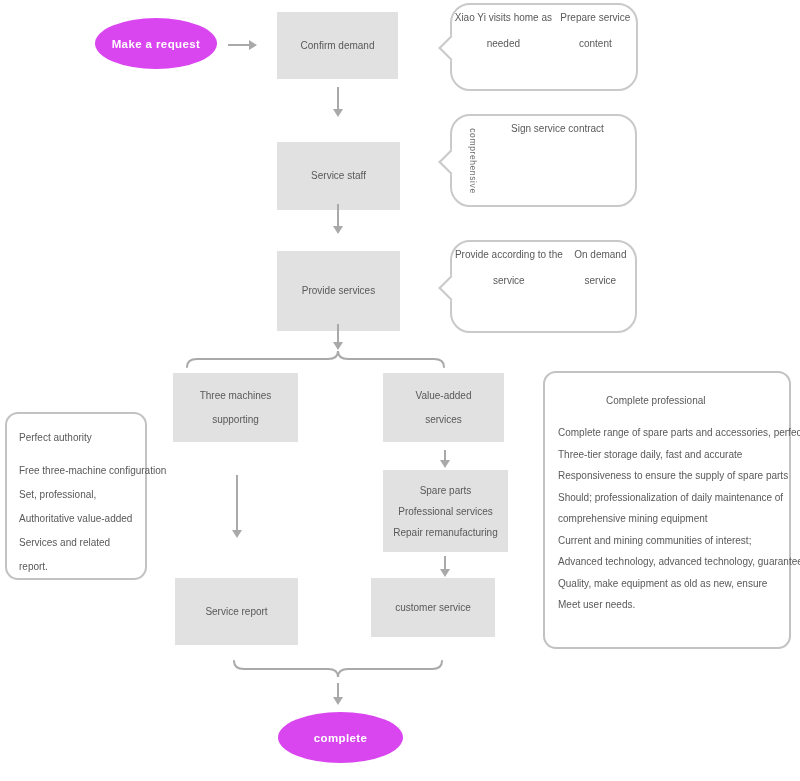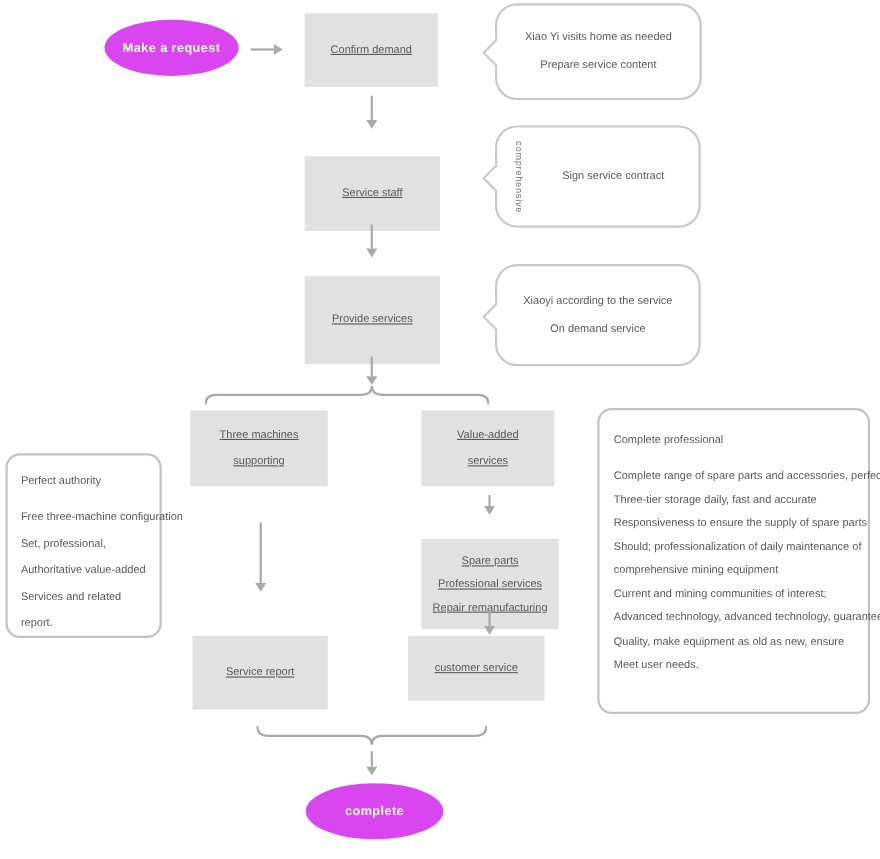--- a/index.html
+++ b/index.html
@@ -14,29 +14,29 @@
   .node {
     position:absolute; background:#d946ef; border-radius:50%;
     display:flex; align-items:center; justify-content:center;
     color:#ffffff; font-weight:bold; font-size:11.5px; letter-spacing:.4px;
   }
 
   
   .box {
     position:absolute; background:#e1e1e1; color:#595959;
     display:flex; flex-direction:column; align-items:center; justify-content:center;
-    text-align:center; font-size:10px;text-decoration:underline;
+    text-align:center; font-size:10px;
   }
   .box .bline { line-height:24px; }
   .box.tri .bline { line-height:21px; }
 
   
   .bubble {
     position:absolute; background:#ffffff; border:2px solid #c9c9c9; border-radius:20px;
-    display:flex; flex-direction:column; align-items:center; justify-content:center;
+    display:flex; flex-direction:row; justify-content:center;
     text-align:center; font-size:10px; color:#595959;
   }
   .bubble .bline { line-height:26px; }
   .bubble::before {
     content:''; position:absolute; left:-10px; top:50%; margin-top:-8px;
     width:16px; height:16px; background:#ffffff;
     border-left:2px solid #c9c9c9; border-bottom:2px solid #c9c9c9;
     transform:rotate(45deg);
   }
   .bubble.shifted { padding-left:28px; }
@@ -49,21 +49,21 @@
   
   .note {
     position:absolute; background:#ffffff; border:2px solid #c2c2c2; border-radius:13px;
     font-size:10px; color:#595959; text-align:left;
   }
   .note .ntitle { font-size:10px; }
   .note.left-note  { padding:18px 10px 0 12px; }
   .note.left-note .ntitle { margin-bottom:16px; }
   .note.left-note .nline { line-height:24px; white-space:nowrap; }
   .note.right-note { padding:22px 10px 0 13px; }
-  .note.right-note .ntitle { margin-bottom:16px; }
+  .note.right-note .ntitle { margin-bottom:16px;margin-left:48px; }
   .note.right-note .nline { line-height:21.5px; white-space:nowrap; }
 
   
   .av { position:absolute; width:2px; background:#a9a9a9; }
   .av::after {
     content:''; position:absolute; bottom:-8px; left:50%; transform:translateX(-50%);
     border-left:5px solid transparent; border-right:5px solid transparent;
     border-top:8px solid #a9a9a9;
   }
   .ah { position:absolute; height:2px; background:#a9a9a9; }
@@ -107,21 +107,21 @@
     <div class="bline">Sign service contract</div>
   </div>
 
   <div class="av" style="left:337px; top:204px; height:22px;"></div>
 
   <div class="box" style="left:277px; top:251px; width:123px; height:80px;">
     <span class="bline">Provide services</span>
   </div>
 
   <div class="bubble" style="left:450px; top:240px; width:187px; height:93px;">
-    <div class="bline">Xiaoyi according to the service</div>
+    <div class="bline">Provide according to the service</div>
     <div class="bline">On demand service</div>
   </div>
 
   <div class="av" style="left:337px; top:324px; height:18px;"></div>
 
   <div class="brace" style="left:186px; top:350px;">
     <svg width="259" height="18" viewBox="0 0 259 18">
       <path d="M 1,17 Q 1,9 11,9 L 142,9 Q 152,9 152,1 Q 152,9 162,9 L 248,9 Q 258,9 258,17" fill="none" stroke="#a9a9a9" stroke-width="2" stroke-linecap="round"></path>
     </svg>
   </div>
@@ -155,21 +155,21 @@
     <div class="nline">Current and mining communities of interest;</div>
     <div class="nline">Advanced technology, advanced technology, guarantee</div>
     <div class="nline">Quality, make equipment as old as new, ensure</div>
     <div class="nline">Meet user needs.</div>
   </div>
 
   <div class="av" style="left:236px; top:475px; height:55px;"></div>
 
   <div class="av" style="left:444px; top:450px; height:10px;"></div>
 
-  <div class="box tri" style="left:383px; top:470px; width:125px; height:82px;margin-top:20px;">
+  <div class="box tri" style="left:383px; top:470px; width:125px; height:82px;">
     <div class="bline">Spare parts</div>
     <div class="bline">Professional services</div>
     <div class="bline">Repair remanufacturing</div>
   </div>
 
   <div class="av" style="left:444px; top:556px; height:13px;"></div>
 
   <div class="box" style="left:175px; top:578px; width:123px; height:67px;">
     <span class="bline">Service report</span>
   </div>

